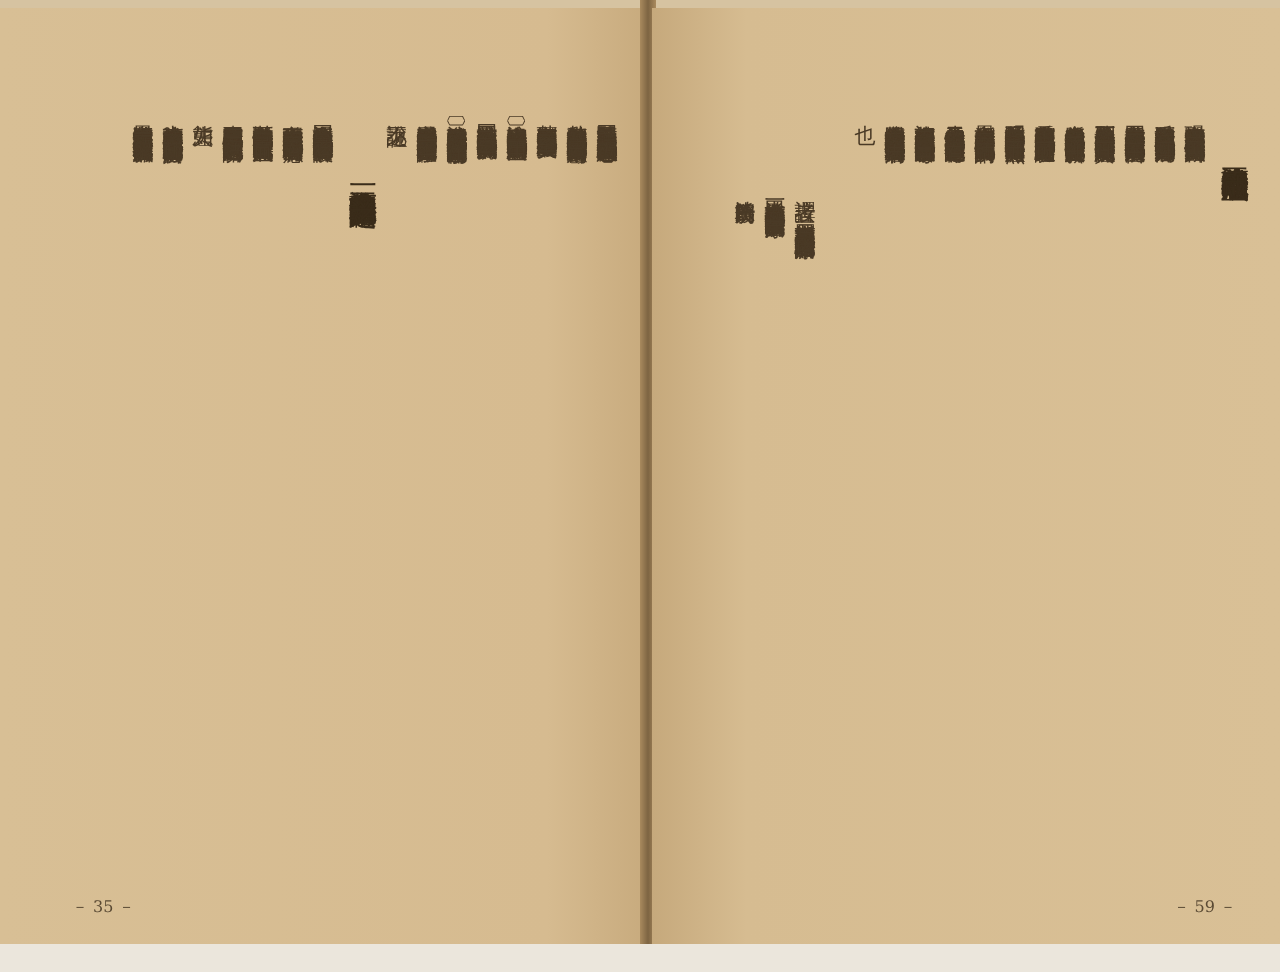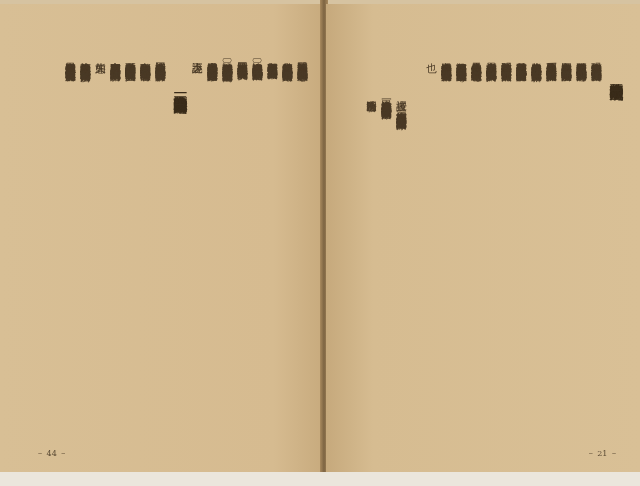--- a/index.html
+++ b/index.html
@@ -31,21 +31,21 @@
       <div class="col" style="width:15px;">說之不誣</div>
       <div class="col title" style="width:22px;padding-top:30px;">論多數傳染病不啻一以其病原體為斷宜隨其發現證治之</div>
       <div class="col" style="width:15px;">溫疫論曰邪之着人如飲酒然凡人酒醉時脈必洪數氣高身熱面目俱赤乃其常也及言其變各有不同有醉後</div>
       <div class="col" style="width:15px;">妄言妄動醒後全然不知者有輒沉醉而神思不亂者有醉後應面赤而反刮白者有病惡嘔而反朝健者有應</div>
       <div class="col" style="width:15px;">壯熱而反惡寒戰慄者有易醉而易醒者有醉而難醒者有發呵欠及噴嚏者有頭眩眼花及頭痛者因其氣血</div>
       <div class="col" style="width:15px;">虛實之不同臟腑稟賦之各異更兼多飲少飲之別考其情狀各自不同至於論酒醉一也及其醒也則一切諸</div>
       <div class="col" style="width:15px;">態如失</div>
       <div class="col" style="width:15px;">上述均為酒醉而其醉態所以有千差萬別者由其原稟臟腑體質之各異則於施治時不思執見治其酒毒而審其所</div>
       <div class="col" style="width:15px;">異之體狀以研究之其原因為酒毒固不待疑而除去其原因實為理想之療法但酒毒既入體內從酒於各臟器</div>
     </div>
-    <div class="pn" style="left:36px;top:444px;">－ 44 －</div>
+    <div class="pn" style="left:36px;top:444px;">－ 35 －</div>
   </div>
 
   <div class="spine"></div>
 
   <div class="page right">
     <div class="cols" style="right:14px;top:30px;height:400px;">
       <div class="col title" style="width:22px;padding-top:38px;">論傳染病若不以自家中毒為前提則不能成立</div>
       <div class="col" style="width:15px;padding-top:20px;">現今醫家之傳染病觀重視細菌類謂以為苟有細菌存在則能以獨力而成立傳染病為甚怪此因受羅貝古斯</div>
       <div class="col" style="width:15px;padding-top:20px;">氏以來勃興之細菌萬能說之感化浴淡淡流甚但知其一不知其他之偏見也夫疾病成立之要件必須有內外二</div>
       <div class="col" style="width:15px;padding-top:20px;">因之共存外因雖有作用於身者不與內因結合則不能成立此千古不易之鐵案也雖為傳染病等是疾病不能自</div>
@@ -56,17 +56,17 @@
       <div class="col" style="width:15px;padding-top:20px;">異之所謂保菌者之存在之事實亦得證明之因細菌學者雖以先天的或後天的免疫性說明此等事實而其所謂</div>
       <div class="col" style="width:15px;padding-top:20px;">先天的及後天的免疫性二者均無適合於細菌之寄生繁殖之自然的培養基即無自家中毒證之謂也荷令雖有</div>
       <div class="col" style="width:15px;padding-top:20px;">許多細菌侵襲人身而體力旺盛者無餘地可乘但若細菌先皮受毒有來自遺傳或起居飲食不節醉或食水血三毒</div>
       <div class="col" style="width:15px;padding-top:20px;">之停滯即廣義的自家中毒證則對於細菌不僅抵抗力減弱且具有適於寄生繁殖之培養基使成立為傳染病者</div>
       <div class="col" style="width:15px;padding-top:20px;">也</div>
       <div class="col" style="width:15px;"></div>
       <div class="col" style="width:15px;padding-top:58px;">譯者按　羅貝古斯德人生於西曆一千八百四十三年工解剖術且長於顯微鏡之試驗遂發明諸病治療</div>
       <div class="col" style="width:15px;padding-top:58px;">法巴登古發亦德人生於一千八百八十年專講保持健康及疾病預防諸法如室內換氣法飲食預防菌芽</div>
       <div class="col" style="width:15px;padding-top:58px;">法皆為氏所發明</div>
     </div>
-    <div class="pn" style="right:22px;top:444px;">－ 21 －</div>
+    <div class="pn" style="right:22px;top:444px;">－ 59 －</div>
   </div>
 
   <div class="bottom-strip"></div>
 </div>
 
 </body></html>

